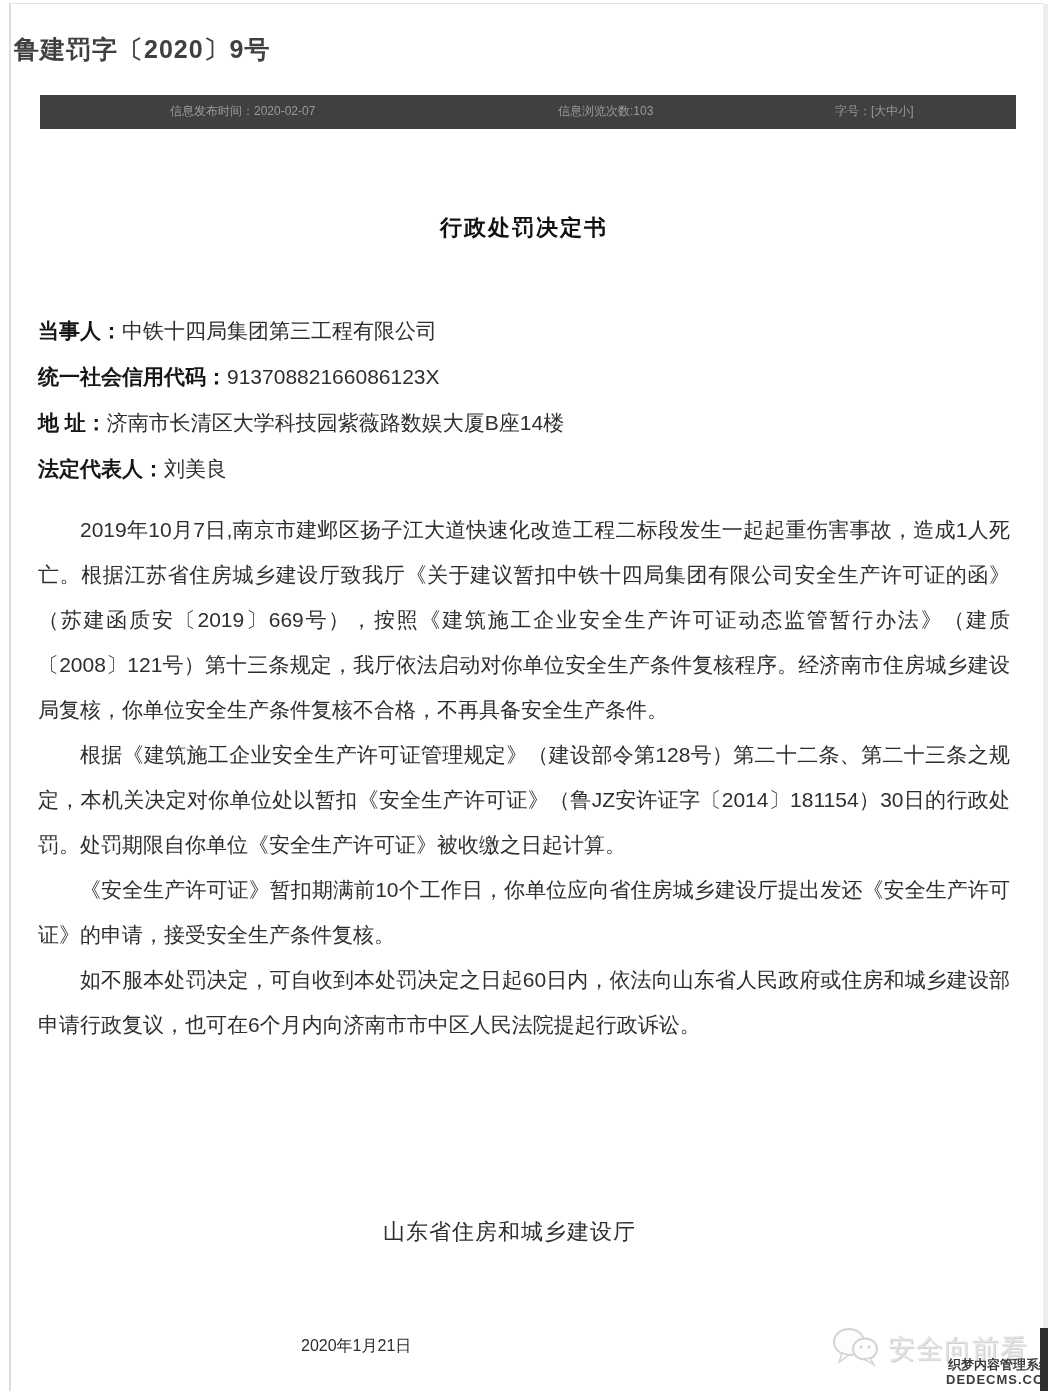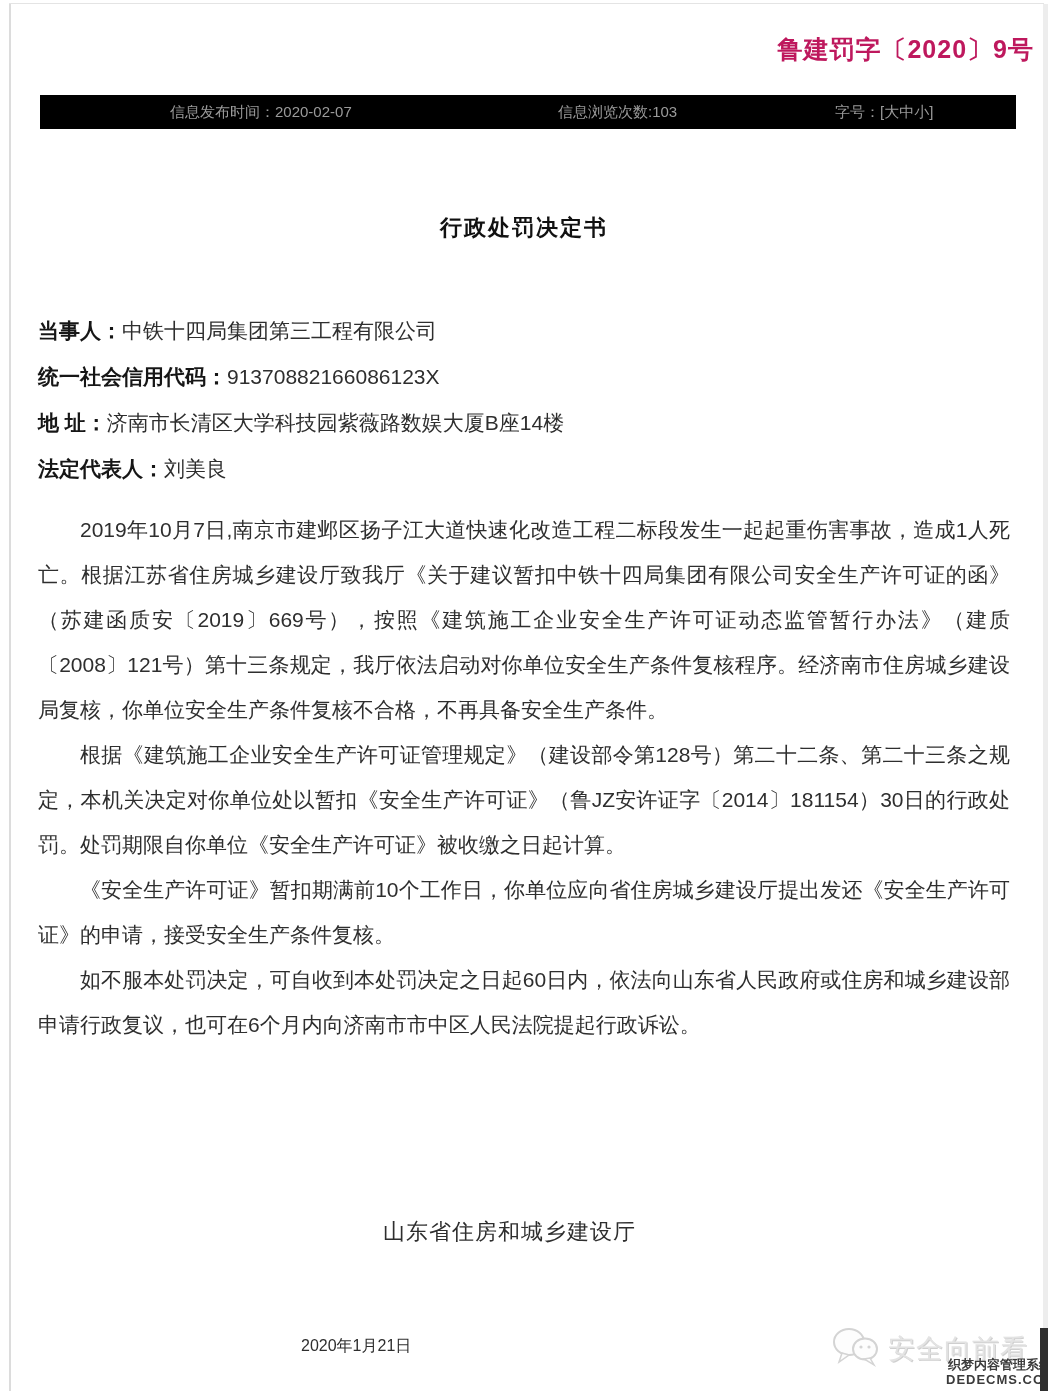--- a/index.html
+++ b/index.html
@@ -11,26 +11,26 @@
     -webkit-font-smoothing:antialiased;
   }
   
   .edge-left{position:absolute;left:9px;top:4px;bottom:0;width:2px;background:#dcdcdc;}
   .edge-top{position:absolute;left:9px;top:3px;right:4px;height:1px;background:#e4e4e4;}
   .edge-right{position:absolute;right:0;top:4px;bottom:0;width:5px;background:#ededed;}
   .corner-dark{position:absolute;right:0;width:8px;top:1328px;bottom:0;background:#2f2f2f;}
 
   .doc-number{
     position:absolute;top:33px;left:14px;width:1020px;
-    text-align:right;font-size:25px;font-weight:bold;color:#be185d;
+    text-align:left;font-size:25px;font-weight:bold;color:#404040;
     letter-spacing:1px;
   }
   .meta-bar{
     position:absolute;top:95px;left:40px;width:976px;height:34px;
-    background:#000000;font-size:15px;color:#9a9a9a;
+    background:#404040;font-size:12px;color:#9a9a9a;
   }
   .meta-item{position:absolute;top:8px;white-space:nowrap;}
   .meta-publish{left:130px;}
   .meta-views{left:518px;}
   .meta-fontsize{left:795px;}
   .meta-fontsize .opts{cursor:pointer;}
 
   .doc-title{
     position:absolute;top:213px;left:14px;width:1020px;
     text-align:center;font-size:22px;font-weight:bold;color:#111;

